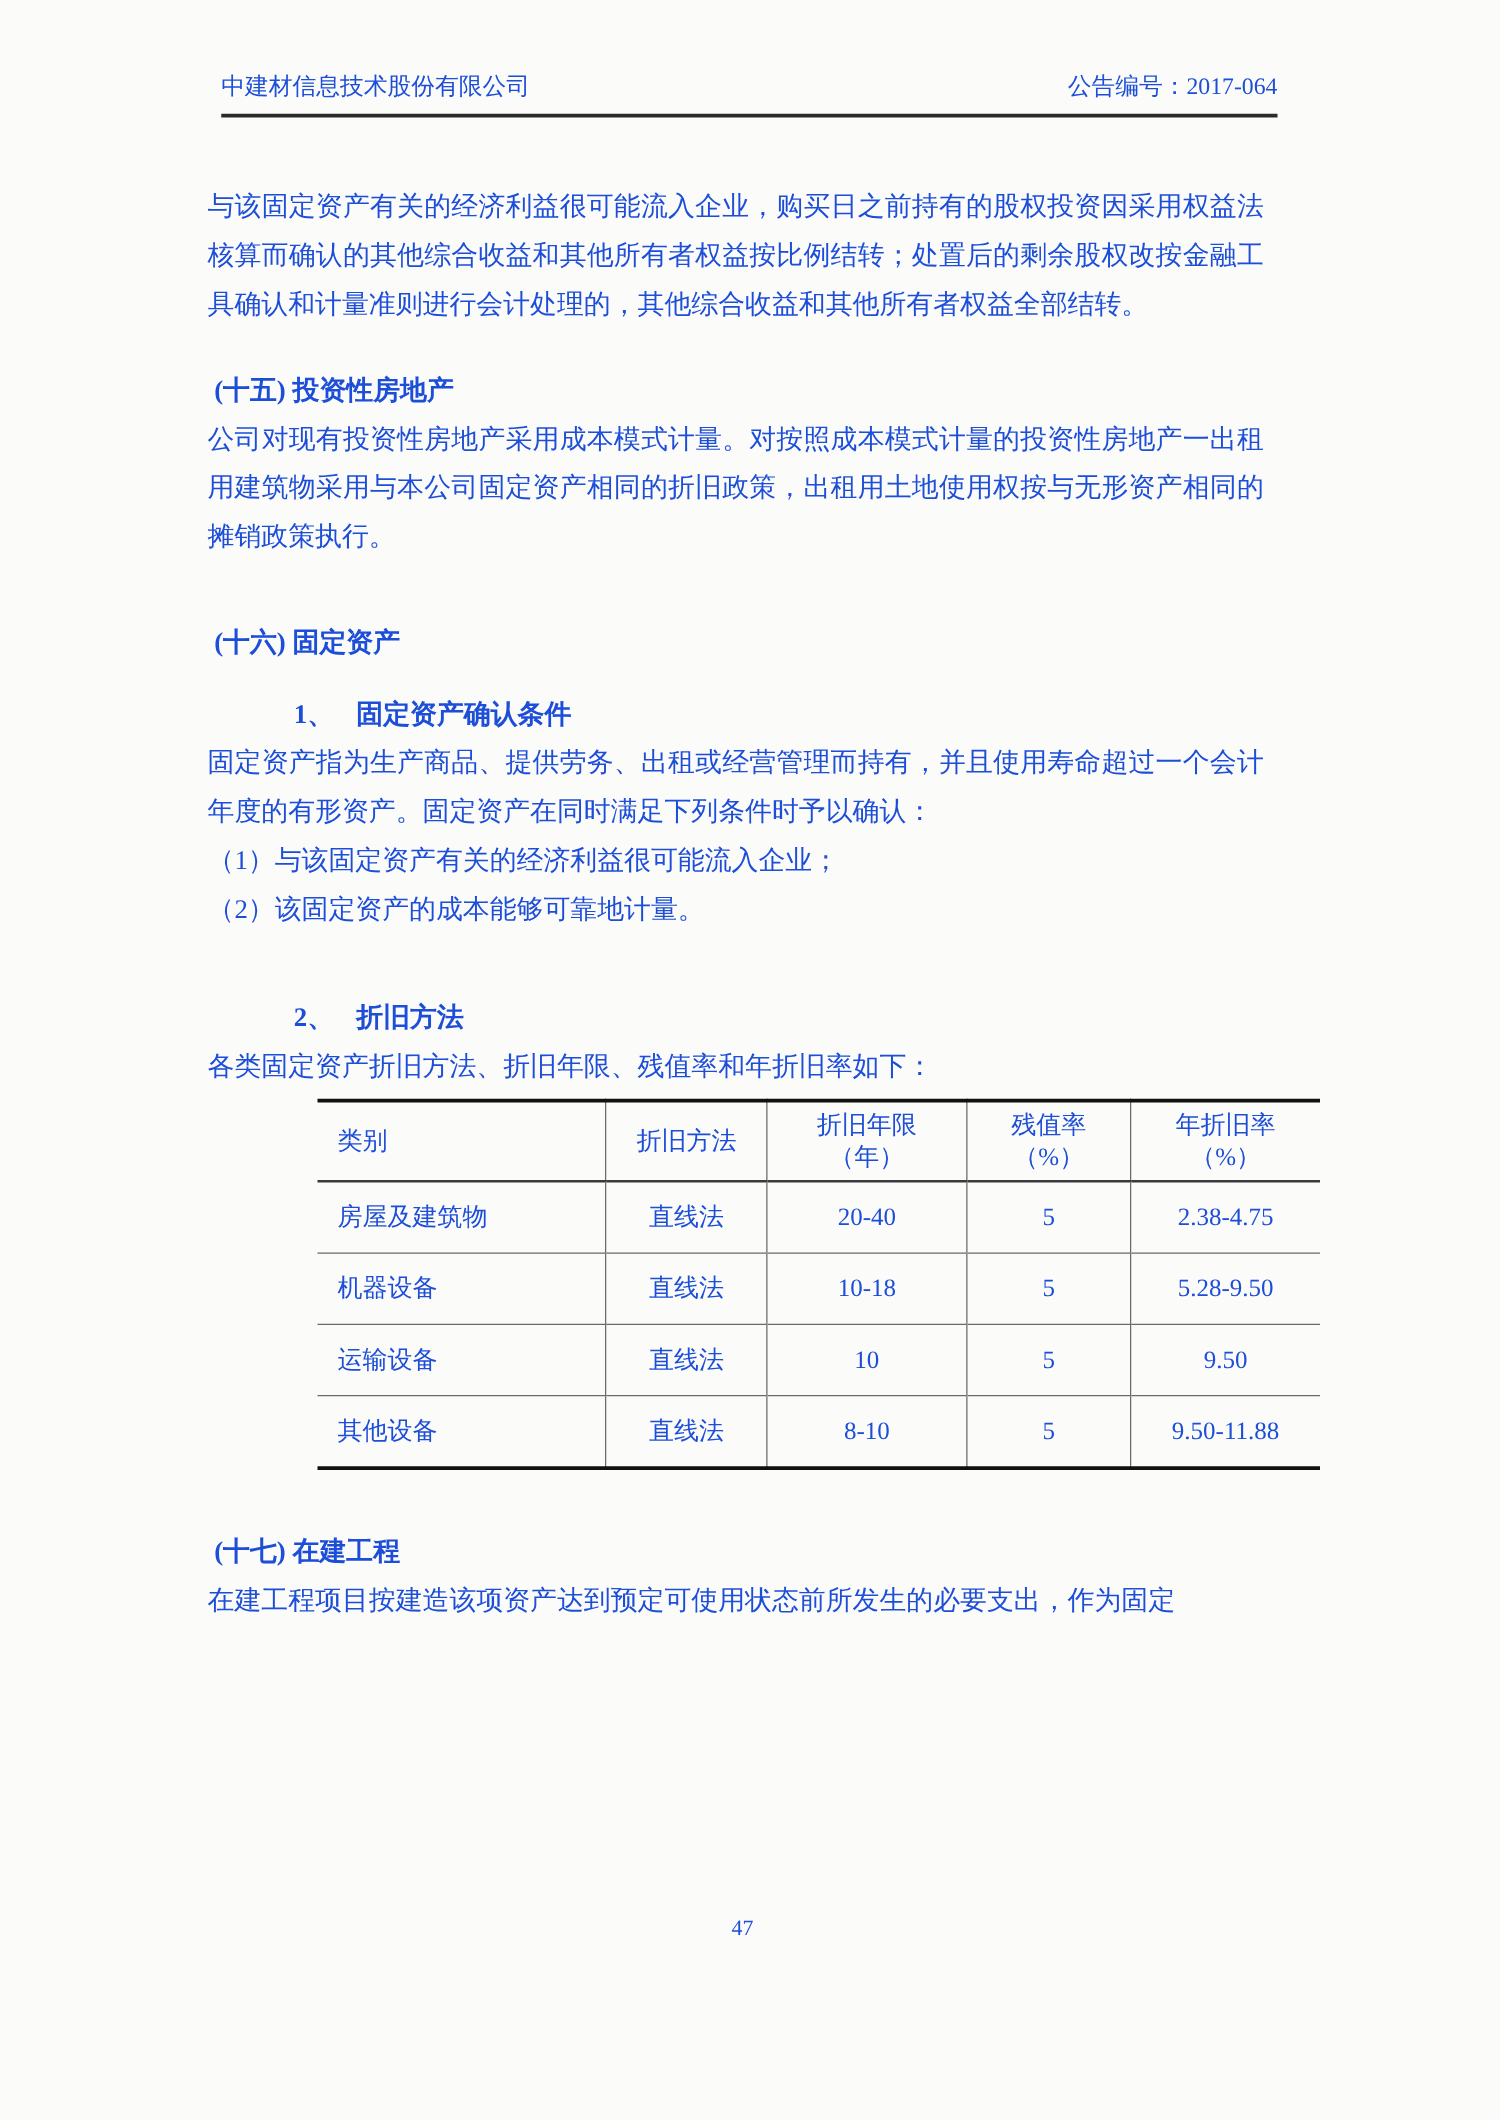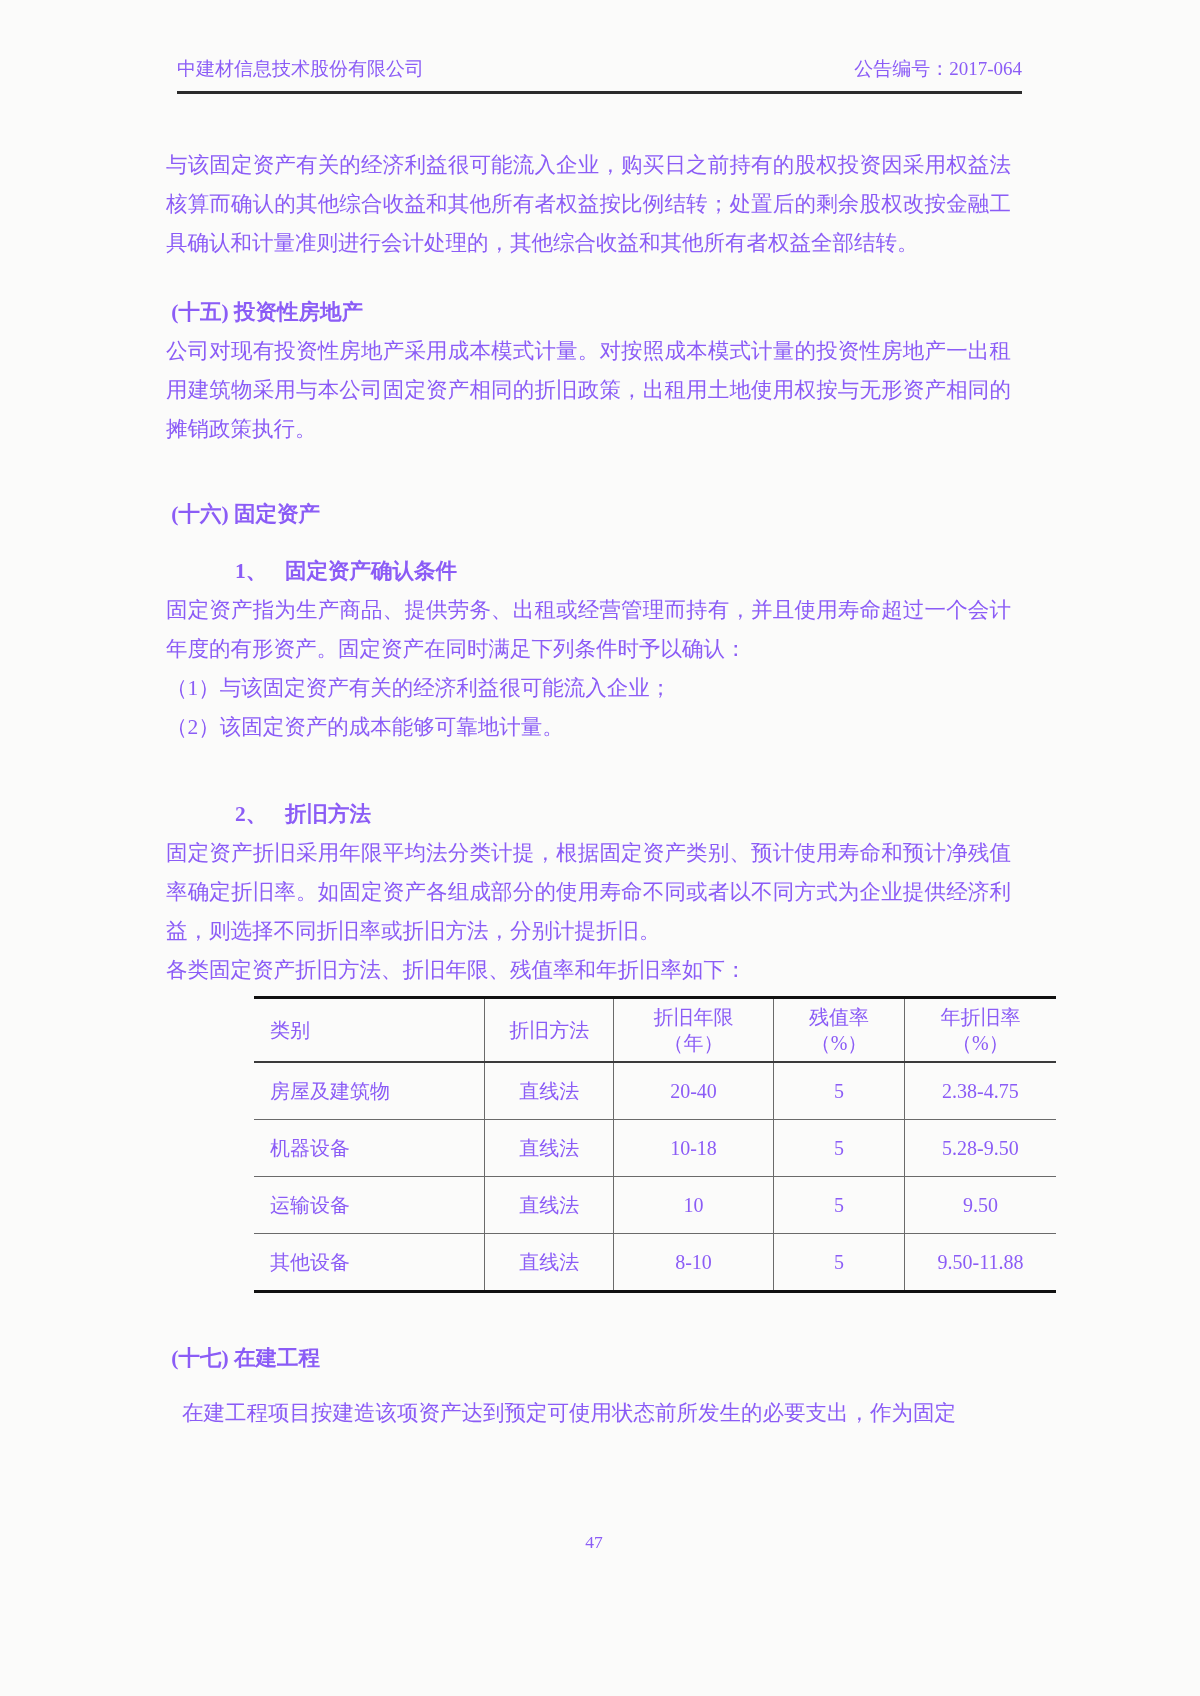--- a/index.html
+++ b/index.html
@@ -4,21 +4,21 @@
 <style>
   * { box-sizing: border-box; }
   html, body { margin: 0; padding: 0; background: #e9e9e7; }
   .page {
     position: relative;
     width: 1200px;
     height: 1696px;
     margin: 0 auto;
     background: #fbfbfa;
     font-family: "Liberation Serif", "DejaVu Serif", serif;
-    color: #8b5cf6;
+    color: #1d4ed8;
     overflow: hidden;
   }
   
   .pg-header {
     position: absolute;
     top: 56px; left: 177px; right: 178px;
     display: flex;
     justify-content: space-between;
     align-items: flex-end;
     font-size: 19px;
@@ -121,21 +121,20 @@
       <span>固定资产确认条件</span>
     </div>
     <p class="para-l2" style="margin:0">固定资产指为生产商品、提供劳务、出租或经营管理而持有，并且使用寿命超过一个会计年度的有形资产。固定资产在同时满足下列条件时予以确认：</p>
     <p class="item-line" style="margin:0">（1）与该固定资产有关的经济利益很可能流入企业；</p>
     <p class="item-line" style="margin:0">（2）该固定资产的成本能够可靠地计量。</p>
 
     <div class="sub-heading mt-sub2">
       <span class="sub-num">2、</span>
       <span>折旧方法</span>
     </div>
-    <p class="para-l2" style="margin:0">固定资产折旧采用年限平均法分类计提，根据固定资产类别、预计使用寿命和预计净残值率确定折旧率。如固定资产各组成部分的使用寿命不同或者以不同方式为企业提供经济利益，则选择不同折旧率或折旧方法，分别计提折旧。</p>
     <p class="para-l2" style="margin:0">各类固定资产折旧方法、折旧年限、残值率和年折旧率如下：</p>
 
     <table class="dep-table">
       <colgroup>
         <col style="width:28.8%">
           <col style="width:16%">
           <col style="width:20%">
         <col style="width:16.3%">
           <col style="width:18.9%">
       </colgroup>
@@ -180,19 +179,19 @@
           <td>5</td>
           <td>9.50-11.88</td>
         </tr>
       </tbody>
     </table>
 
     <div class="sec-heading mt-sec2">
       <span class="sec-num">(十七)</span>
       <span>在建工程</span>
     </div>
-    <p class="para-l1" style="margin:16px">在建工程项目按建造该项资产达到预定可使用状态前所发生的必要支出，作为固定</p>
+    <p class="para-l1" style="margin:0">在建工程项目按建造该项资产达到预定可使用状态前所发生的必要支出，作为固定</p>
 
   </div>
 
   <div class="page-number">47</div>
 
 </div>
 
 </body></html>

